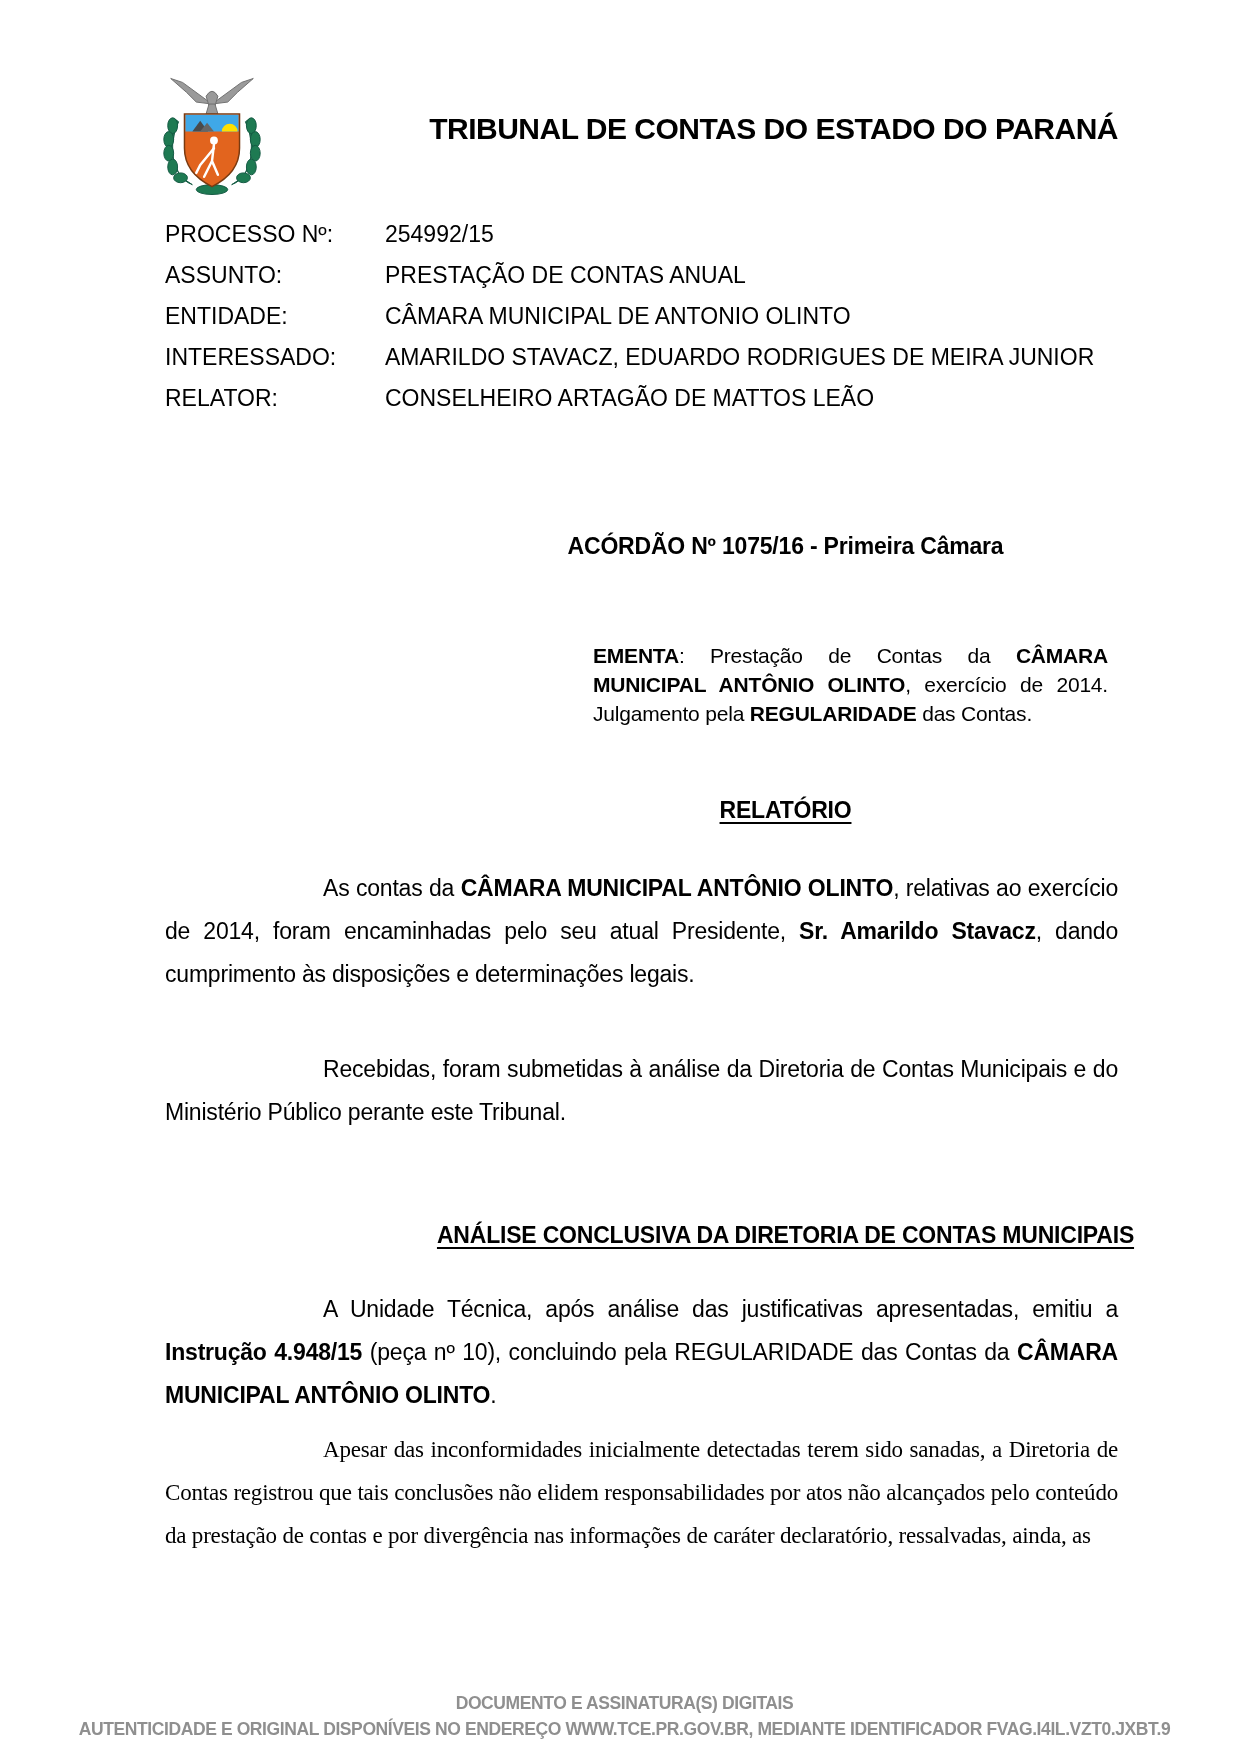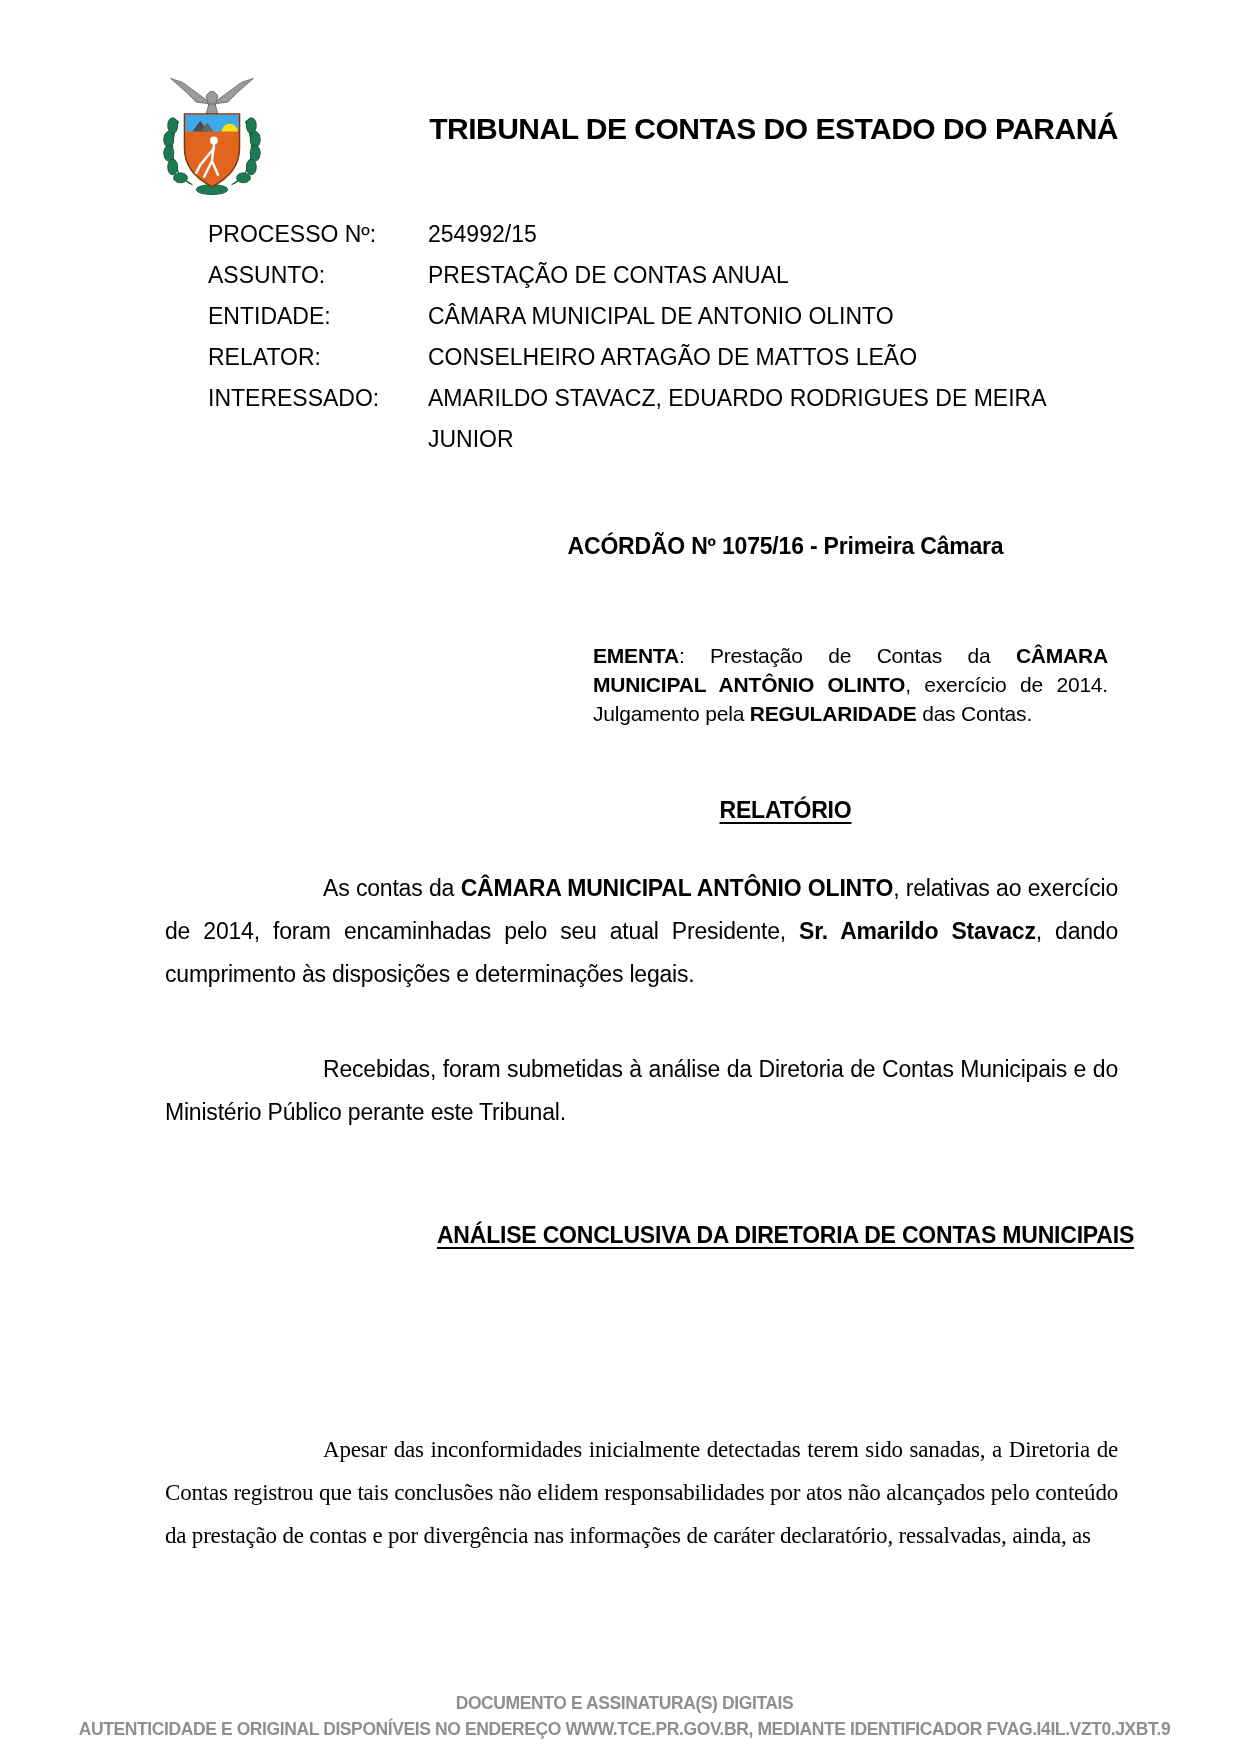--- a/index.html
+++ b/index.html
@@ -18,21 +18,21 @@
   .logo{position:absolute;left:153px;top:74px;width:118px;height:124px;}
   .doc-title{
     position:absolute;top:112px;
     width:100%;text-align:right;
     font-size:30px;font-weight:bold;letter-spacing:-0.5px;
     white-space:nowrap;
   }
 
   
   .case-info{position:absolute;top:214px;font-size:23px;line-height:41px;}
-  .info-row{display:flex;margin-left:43px;}
+  .info-row{display:flex;}
   .info-label{width:220px;flex:0 0 220px;}
   .info-value{flex:1;}
 
   
   .section-heading{
     position:absolute;width:100%;text-align:center;
     font-size:23px;font-weight:bold;letter-spacing:-0.2px;
   }
   .h-acordao{top:533px;}
   .h-relatorio{top:797px;text-decoration:underline;text-decoration-thickness:2px;text-underline-offset:4px;}
@@ -122,42 +122,43 @@
     </div>
     <div class="info-row">
       <div class="info-label">ASSUNTO:</div>
       <div class="info-value">PRESTAÇÃO DE CONTAS ANUAL</div>
     </div>
     <div class="info-row">
       <div class="info-label">ENTIDADE:</div>
       <div class="info-value">CÂMARA MUNICIPAL DE ANTONIO OLINTO</div>
     </div>
     <div class="info-row">
+      <div class="info-label">INTERESSADO:</div>
+      <div class="info-value">AMARILDO STAVACZ, EDUARDO RODRIGUES DE MEIRA JUNIOR</div>
+    </div>
+    <div class="info-row">
       <div class="info-label">RELATOR:</div>
       <div class="info-value">CONSELHEIRO ARTAGÃO DE MATTOS LEÃO</div>
-    </div>
-    <div class="info-row">
-      <div class="info-label">INTERESSADO:</div>
-      <div class="info-value">AMARILDO STAVACZ, EDUARDO RODRIGUES DE MEIRA JUNIOR</div>
     </div>
   </div>
 
   <div class="content section-heading h-acordao">ACÓRDÃO Nº 1075/16 - Primeira Câmara</div>
 
   <div class="content">
     <div class="ementa"><span class="b">EMENTA</span><span>: Prestação de Contas da </span><span class="b">CÂMARA MUNICIPAL ANTÔNIO OLINTO</span><span>, exercício de 2014. Julgamento pela </span><span class="b">REGULARIDADE</span><span> das Contas.</span></div>
   </div>
 
   <div class="content section-heading h-relatorio">RELATÓRIO</div>
 
   <div class="content para p-1"><span>As contas da </span><span class="b">CÂMARA MUNICIPAL ANTÔNIO OLINTO</span><span>, relativas ao exercício de 2014, foram encaminhadas pelo seu atual Presidente, </span><span class="b">Sr. Amarildo Stavacz</span><span>, dando cumprimento às disposições e determinações legais.</span></div>
   <div class="content para p-2">Recebidas, foram submetidas à análise da Diretoria de Contas Municipais e do Ministério Público perante este Tribunal.</div>
 
   <div class="content section-heading h-analise">ANÁLISE CONCLUSIVA DA DIRETORIA DE CONTAS MUNICIPAIS</div>
 
+  <div class="content para p-3"><span>A Unidade Técnica, após análise das justificativas apresentadas, emitiu a </span><span class="b">Instrução 4.948/15</span><span> (peça nº 10), concluindo pela REGULARIDADE das Contas da </span><span class="b">CÂMARA MUNICIPAL ANTÔNIO OLINTO</span><span>.</span></div>
   <div class="content para p-4">Apesar das inconformidades inicialmente detectadas terem sido sanadas, a Diretoria de Contas registrou que tais conclusões não elidem responsabilidades por atos não alcançados pelo conteúdo da prestação de contas e por divergência nas informações de caráter declaratório, ressalvadas, ainda, as</div>
 
   <div class="footer">
     <div>DOCUMENTO E ASSINATURA(S) DIGITAIS</div>
     <div>AUTENTICIDADE E ORIGINAL DISPONÍVEIS NO ENDEREÇO WWW.TCE.PR.GOV.BR, MEDIANTE IDENTIFICADOR FVAG.I4IL.VZT0.JXBT.9</div>
   </div>
 
 </div>
 
 </body></html>

